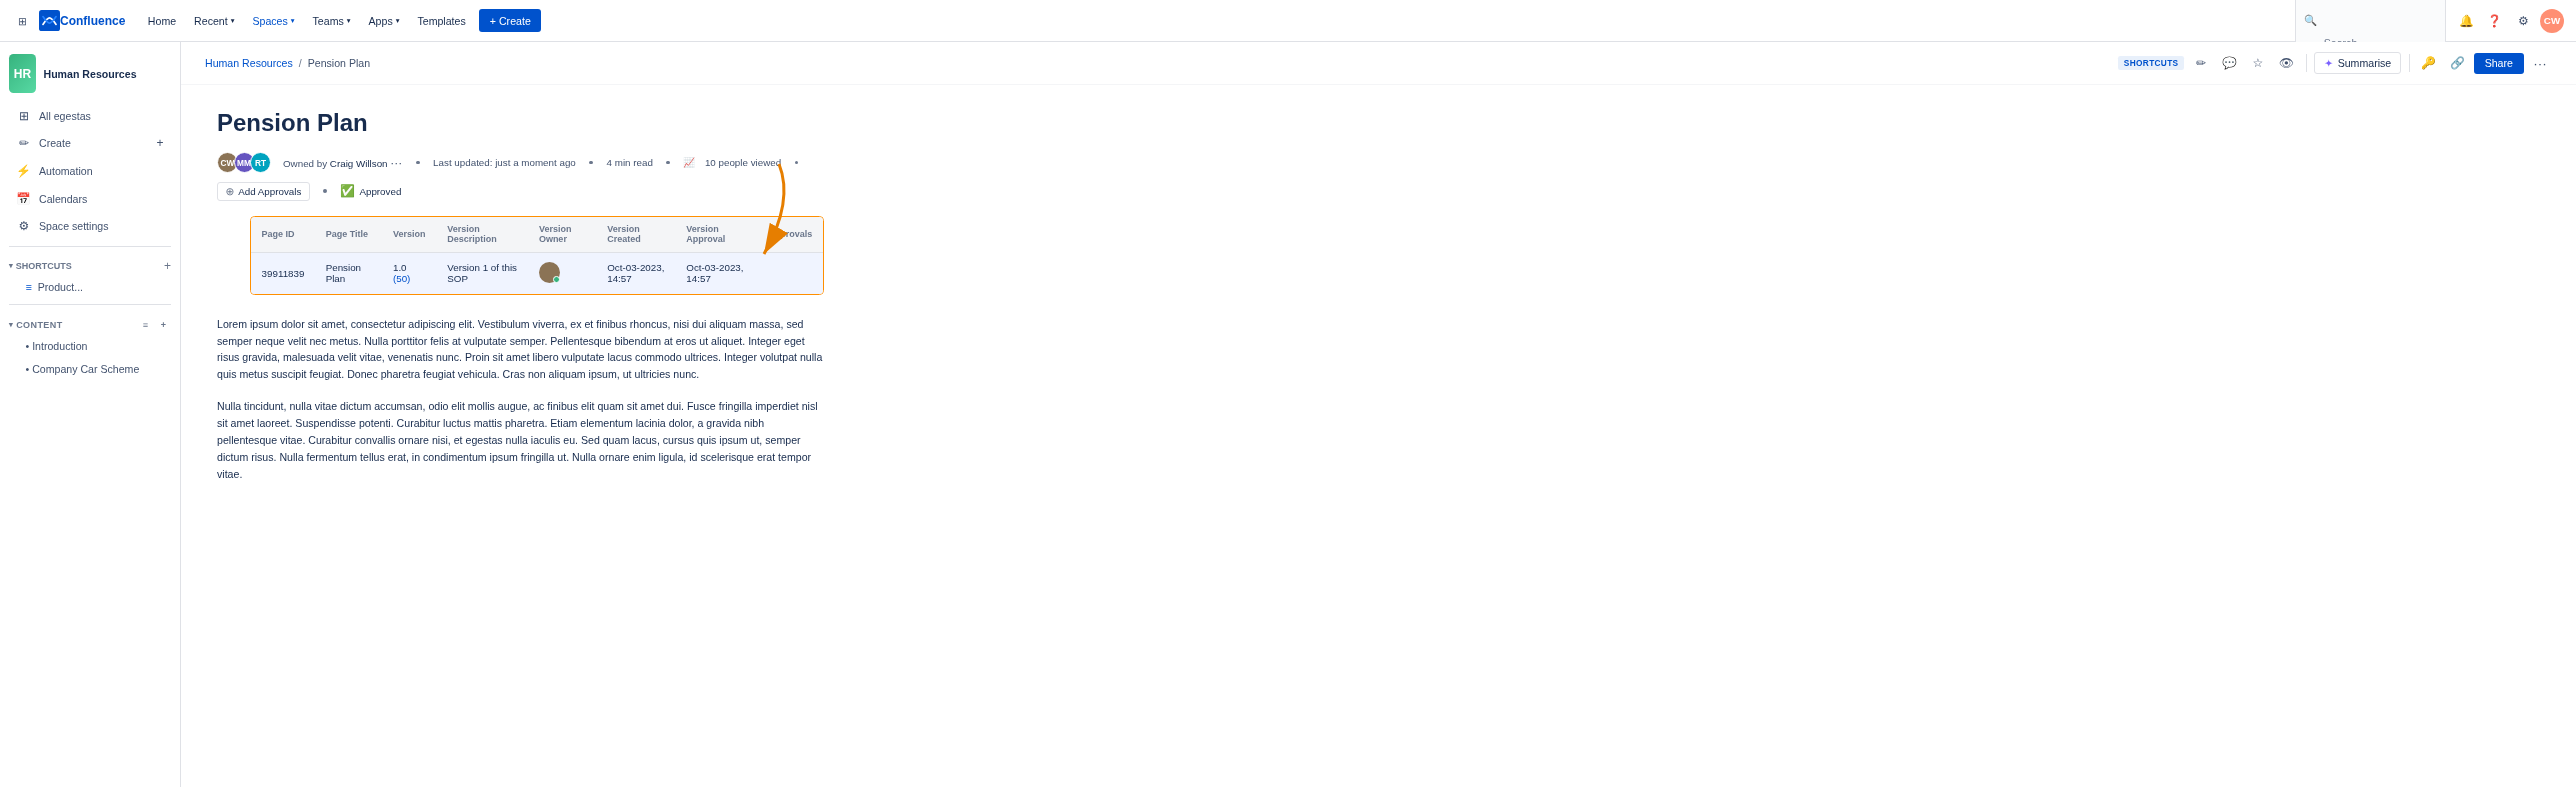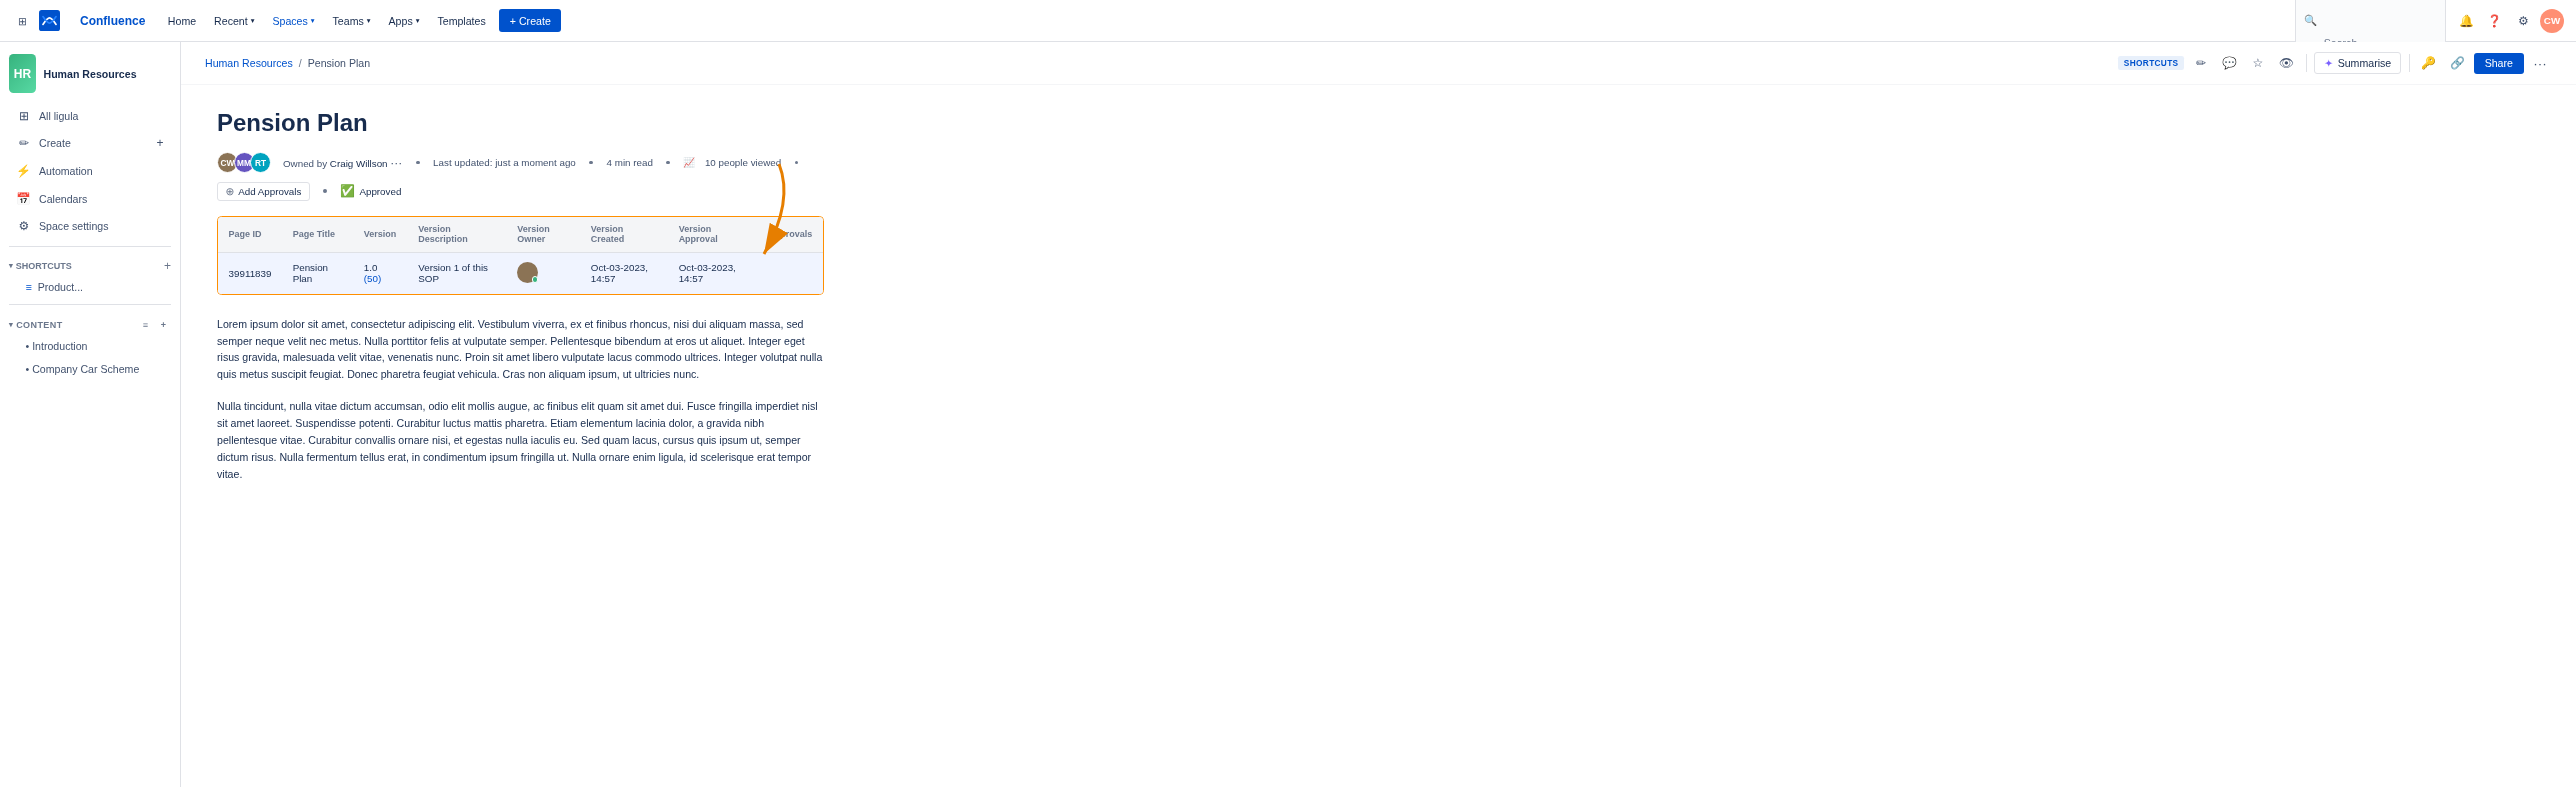--- a/index.html
+++ b/index.html
@@ -5,21 +5,21 @@
     * { box-sizing: border-box; margin: 0; padding: 0; }
     body { font-family: -apple-system, BlinkMacSystemFont, 'Segoe UI', sans-serif; font-size: 10.6px; background: #fff; color: #172b4d; overflow: hidden; }
 
     
     .topnav {
       display: flex; align-items: center; height: 42px;
       background: #fff; border-bottom: 0.8px solid #dfe1e6;
       padding: 0 12px; gap: 3px;
     }
     .topnav-grid-icon { width: 21px; height: 21px; display: flex; align-items: center; justify-content: center; cursor: pointer; color: #42526e; margin-right: 3px; }
-    .topnav-logo { display: flex; align-items: center; gap: 20px; margin-right: 12px; cursor: pointer; }
+    .topnav-logo { display: flex; align-items: center; gap: 0; margin-right: 12px; cursor: pointer; }
     .topnav-logo-icon { width: 21px; height: 21px; }
     .topnav-logo-text { font-size: 12px; font-weight: 600; color: #0052cc; }
     .topnav-item {
       padding: 4.5px 7.5px; border-radius: 3px; cursor: pointer;
       font-size: 10.6px; color: #172b4d; white-space: nowrap;
       display: flex; align-items: center; gap: 3px;
     }
     .topnav-item.active { color: #0052cc; }
     .topnav-create {
       background: #0052cc; color: #fff; border: none; border-radius: 3px;
@@ -195,21 +195,21 @@
       border-radius: 50%; background: #36b37e; border: 1.5px solid #fff;
     }
 
     
     .body-text { font-size: 10.6px; line-height: 1.6; color: #172b4d; margin-bottom: 15px; }
 
     
     .chevron { font-size: 7.5px; }
 
     
-    .content-wrapper { position: relative; }
+    .content-wrapper { position: relative; margin-left: 33px; }
   </style>
 </head>
 <body>
 
 <nav class="topnav">
   <div class="topnav-grid-icon">⊞</div>
   <div class="topnav-logo">
     <svg class="topnav-logo-icon" viewBox="0 0 32 32" fill="none">
       <rect width="32" height="32" rx="4" fill="#0052cc"></rect>
       <path d="M6 22c4-6 8-10 10-10s6 4 10 10" stroke="#fff" stroke-width="2.5" stroke-linecap="round" fill="none"></path>
@@ -245,21 +245,21 @@
 <div class="layout">
 
   <aside class="sidebar">
     <div class="sidebar-space-header">
       <div class="sidebar-space-icon">HR</div>
       <span class="sidebar-space-name">Human Resources</span>
     </div>
 
     <div class="sidebar-nav-item">
       <span class="sidebar-nav-icon">⊞</span>
-      <span>All ligula</span>
+      <span>All egestas</span>
     </div>
     <div class="sidebar-nav-item">
       <span class="sidebar-nav-icon">✏</span>
       <span>Create</span>
       <span style="margin-left:auto; font-size:12px; color:#42526e;">+</span>
     </div>
     <div class="sidebar-nav-item">
       <span class="sidebar-nav-icon">⚡</span>
       <span>Automation</span>
     </div>

